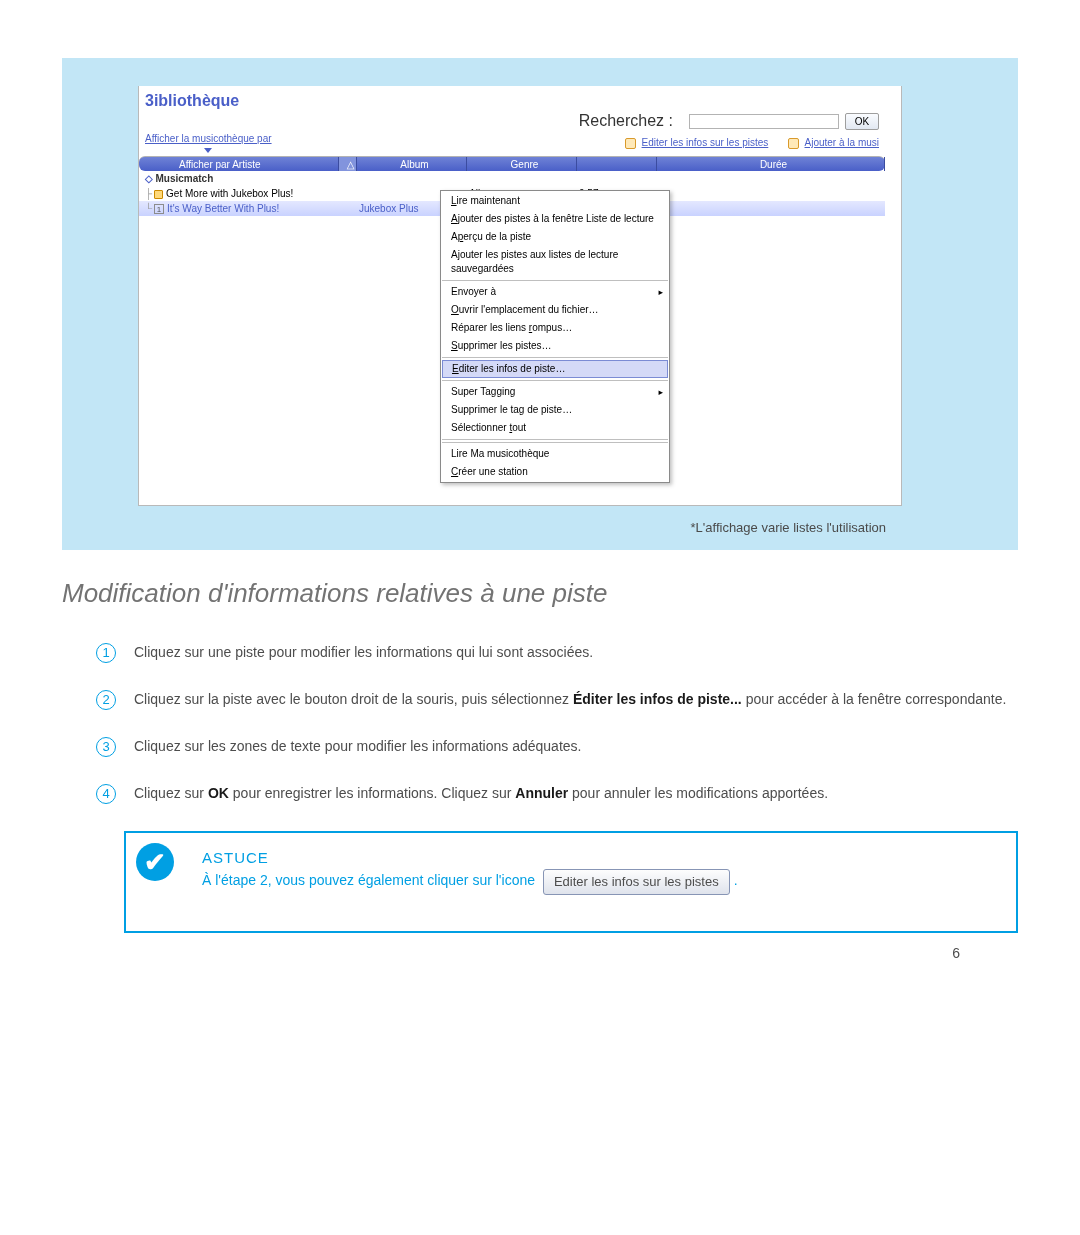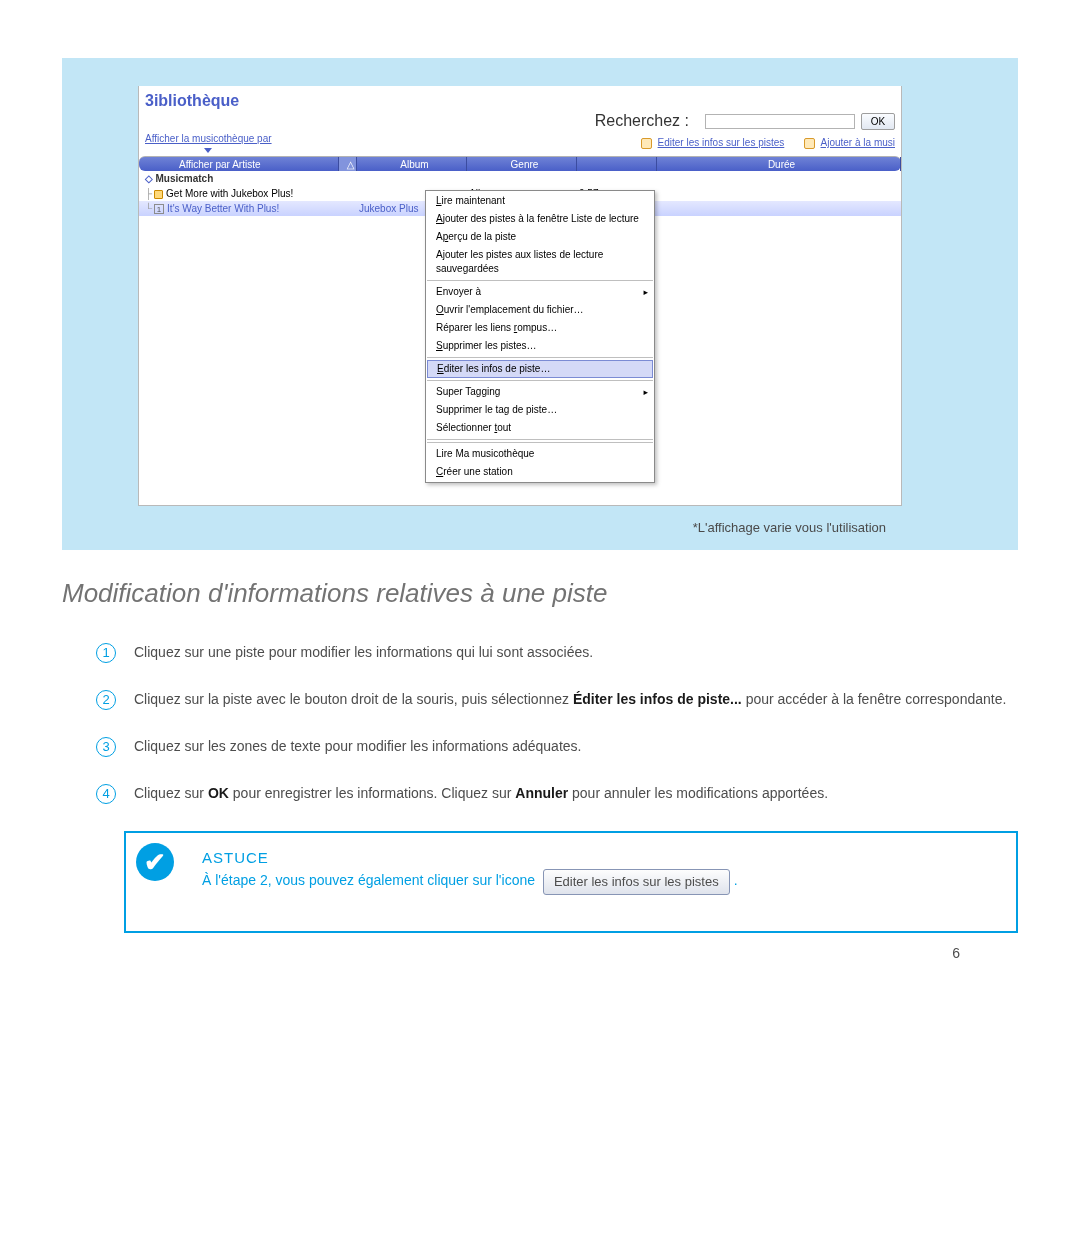--- a/index.html
+++ b/index.html
@@ -18,21 +18,21 @@
   
   .shot-wrapper {
     background: #c2e6f6;
     padding: 28px 116px 7px 76px;
     margin-bottom: 28px;
   }
   .shot {
     background: #fff;
     border: 1px solid #b9b9b9;
     border-top: none;
-    padding: 6px 0 0 0;
+    padding: 6px 16px 0 0;
     position: relative;
     height: 420px;
     overflow: hidden;
     font-family: Tahoma, Arial, sans-serif;
     font-size: 11px;
     color: #000;
   }
   .shot-title {
     font-weight: bold;
     font-size: 16px;
@@ -116,21 +116,21 @@
   .trackrow .dur    { width: 80px;  padding-left: 2px; }
   .trackrow.bold { font-weight: bold; color:#333; }
   .trackrow.sel  { background: linear-gradient(#e4e8ff,#c9d2ff); color:#4a5fc8; }
   .lock-ico { display:inline-block; width:9px;height:9px;border:1px solid #cc8a00;background:#ffd97a;border-radius:1px;margin-right:3px;vertical-align:middle;}
   .num-ico  { display:inline-block; width:10px;height:10px;border:1px solid #8c8c8c;color:#555;font-size:8px;line-height:10px;text-align:center;margin-right:3px;vertical-align:middle;}
   .tree-line{color:#999;margin-right:2px;}
 
   
   .ctx {
     position: absolute;
-    left: 286px;
+    left: 301px;
     top: 104px;
     width: 230px;
     background: #fff;
     border: 1px solid #8a8a8a;
     box-shadow: 2px 2px 4px rgba(0,0,0,.25);
     font-size: 10px;
     color: #000;
     padding:1px 0;
   }
   .ctx .mi {
@@ -315,21 +315,21 @@
           <div class="mi">Supprimer le tag de piste…</div>
           <div class="mi">Sélectionner <span class="ul">t</span>out</div>
           <div class="sep"></div>
           <div class="sep"></div>
           <div class="mi">Lire Ma musicothèque</div>
           <div class="mi"><span class="ul">C</span>réer une station</div>
         </div>
 
     </div>
 
-    <div class="disclaimer">*L'affichage varie vous l'utilisation</div>
+    <div class="disclaimer">*L'affichage varie listes l'utilisation</div>
   </div>
 
   <div class="heading">Modification d'informations relatives à une piste</div>
 
   <div class="steps">
 
     <div class="step">
       <div class="num">1</div>
       <span>Cliquez sur une piste pour modifier les informations qui lui sont associées.</span>
     </div>

